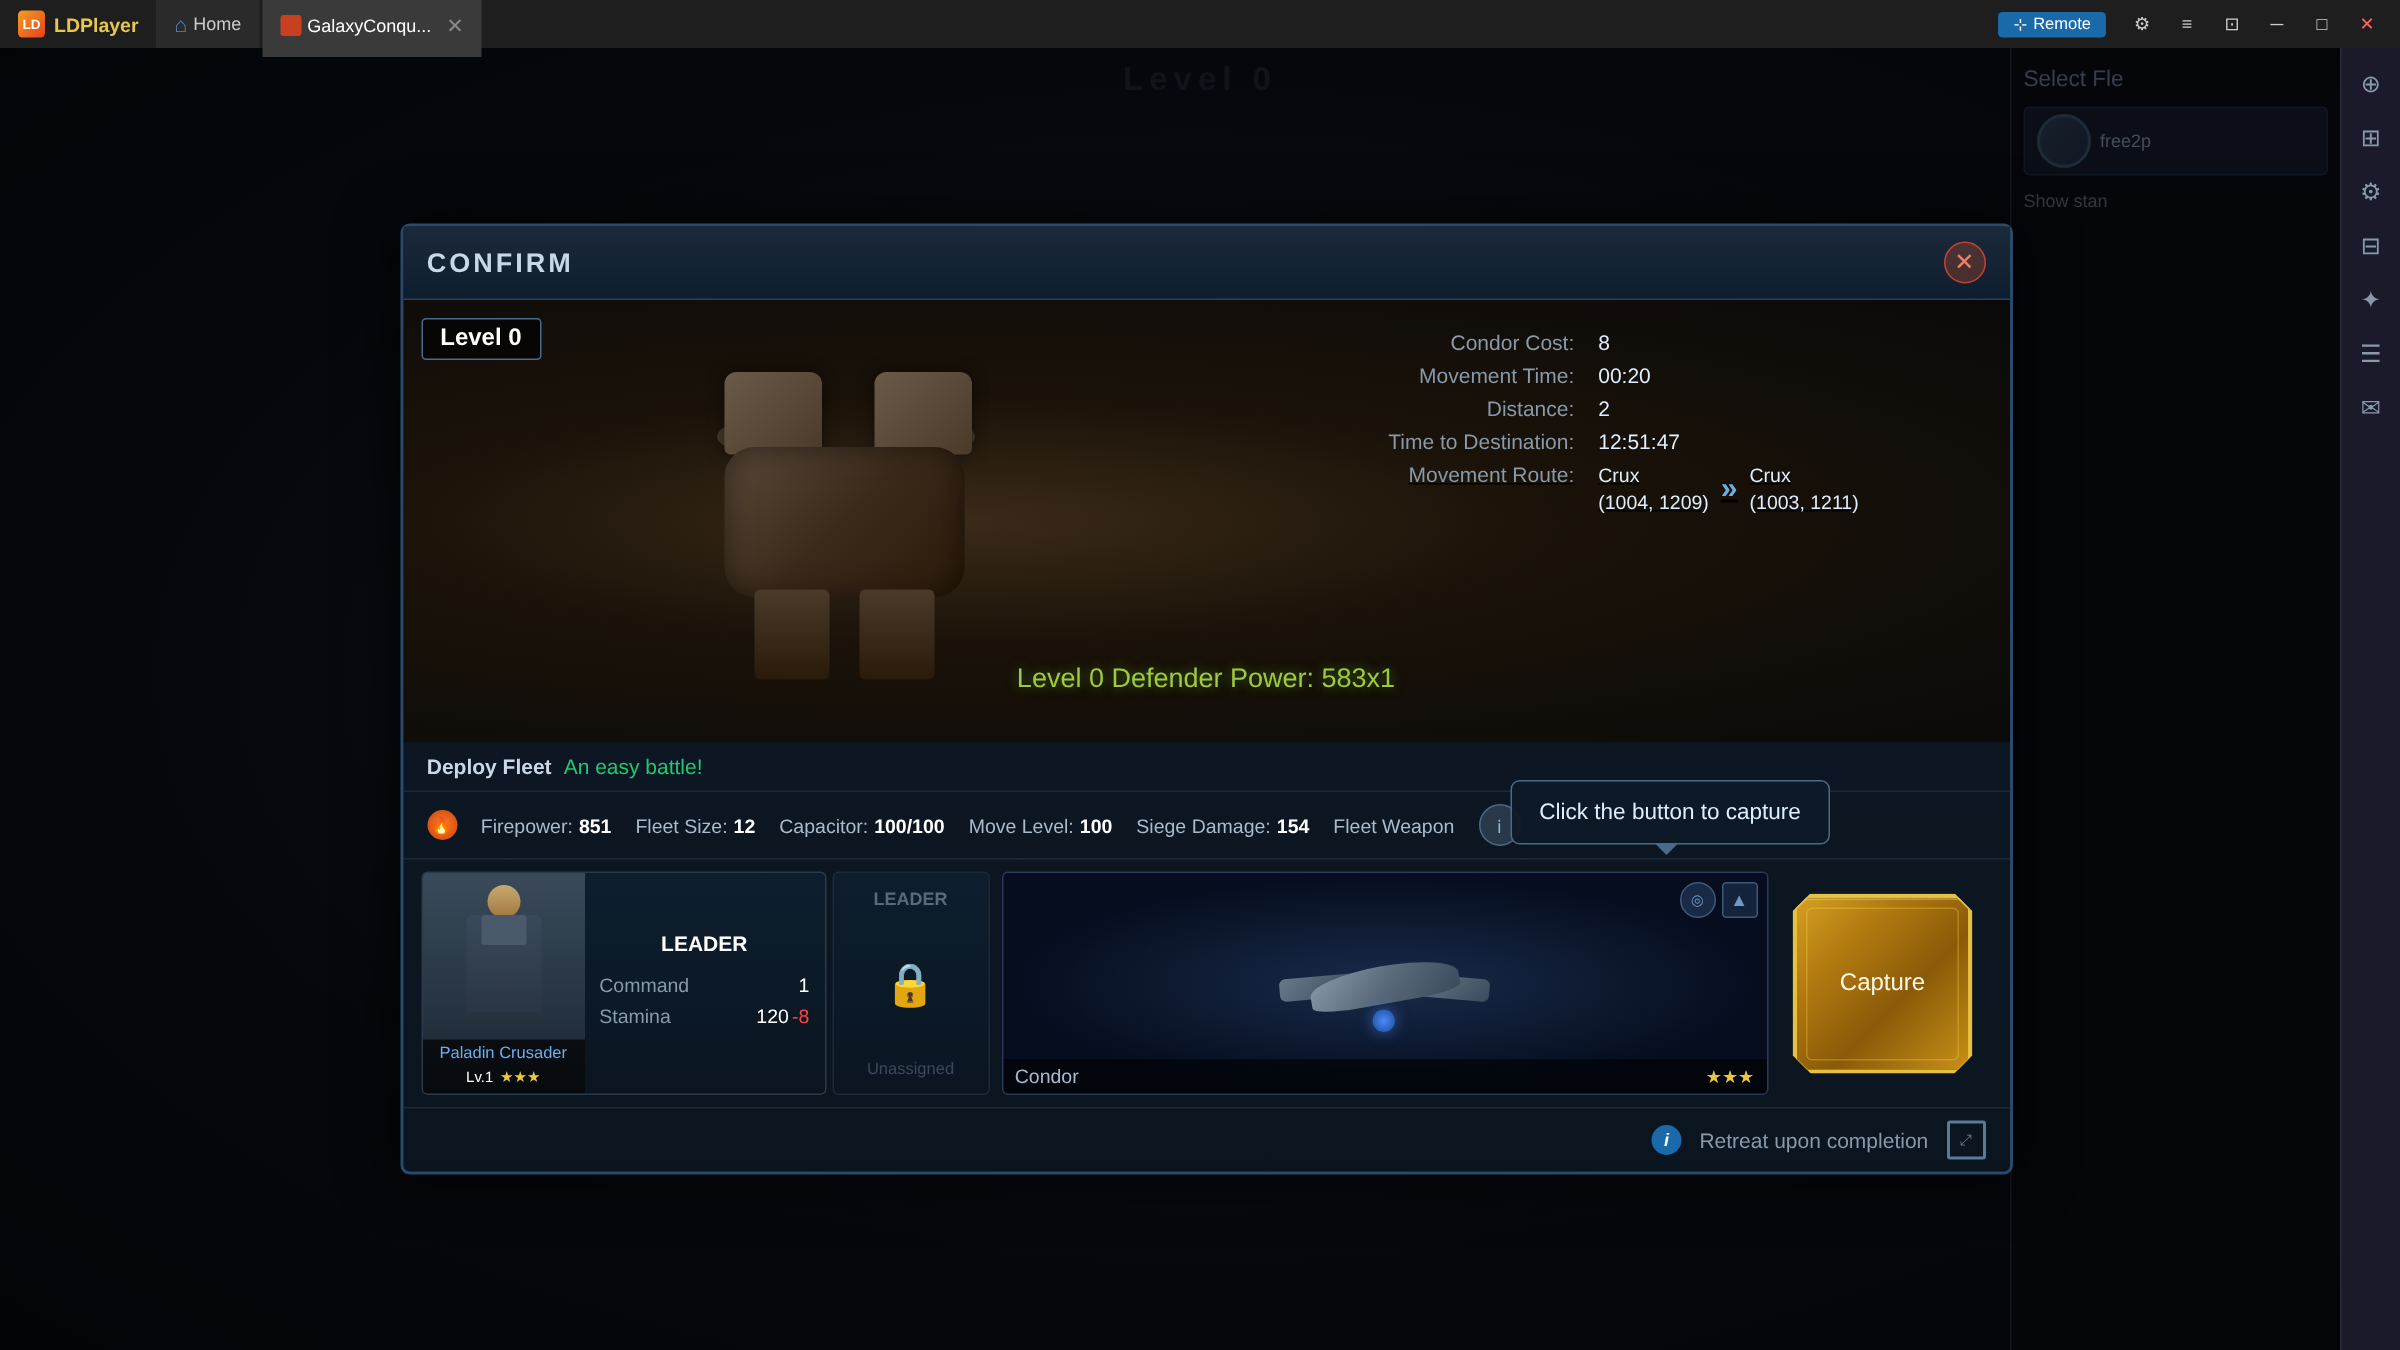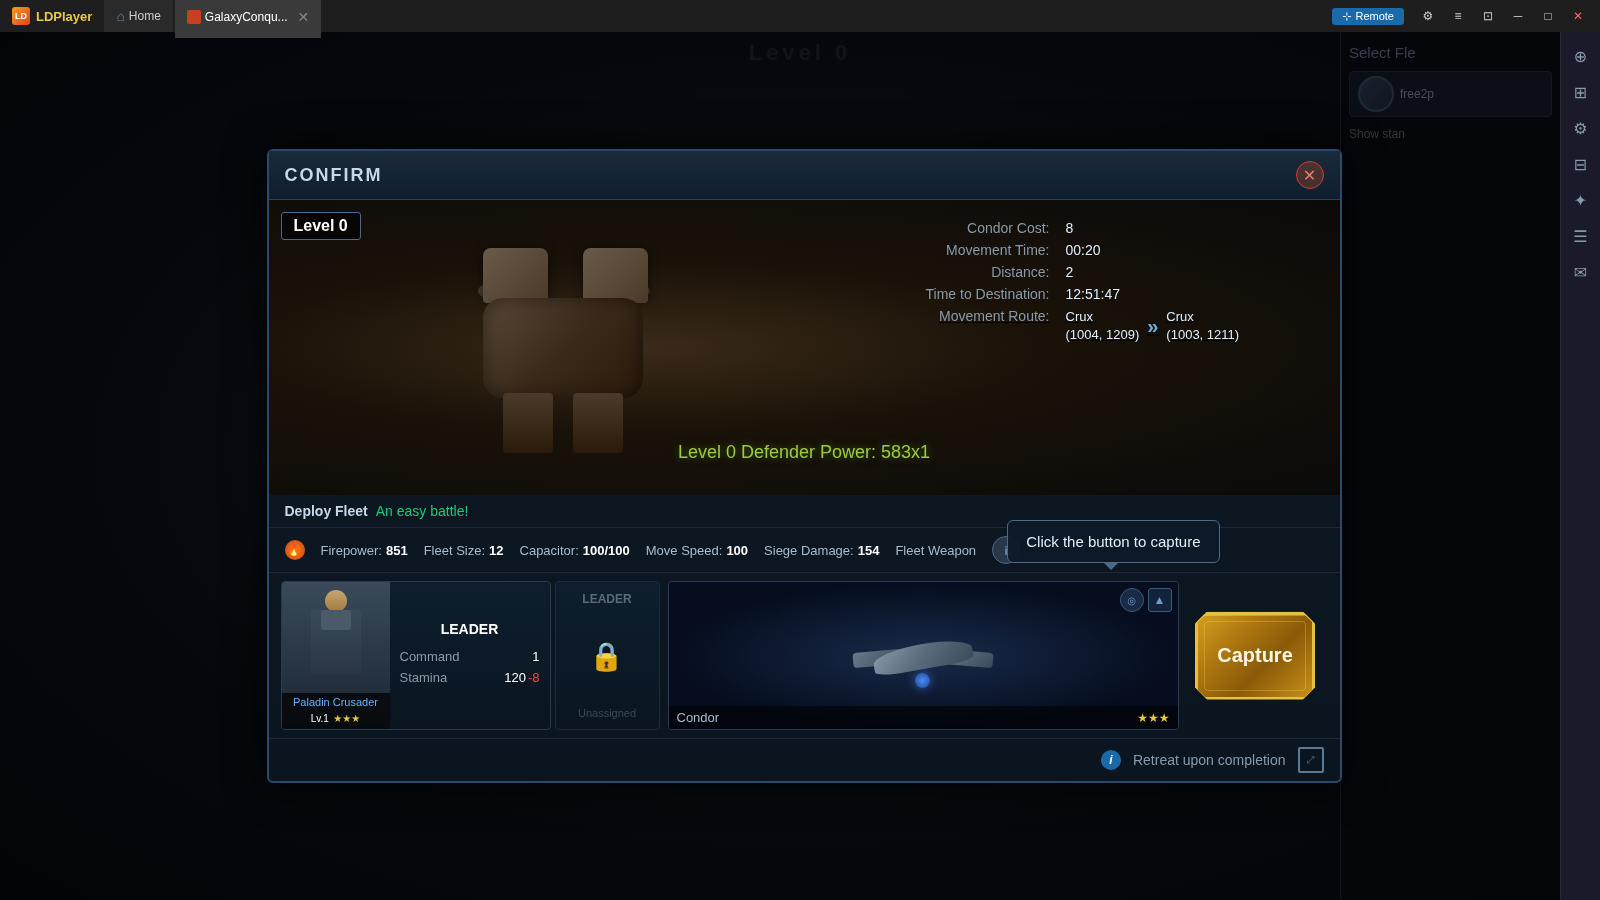--- a/index.html
+++ b/index.html
@@ -662,28 +662,28 @@
 
     
     .capture-btn-area {
       width: 145px;
       display: flex;
       align-items: center;
       justify-content: center;
       padding: 0 6px;
     }
     .capture-btn {
-      width: 120px; height: 88px;
+      width: 120px; height: 120px;
       background: linear-gradient(135deg, #d4a020 0%, #b07810 30%, #8a5a08 60%, #c89018 100%);
       border: 3px solid #e8c040;
       border-radius: 8px;
       display: flex; align-items: center; justify-content: center;
       color: #fff8e0;
-      font-size: 20px;
-      font-weight: bold;
+      font-size: 16px;
+      font-weight: normal;
       cursor: pointer;
       position: relative;
       box-shadow: 0 0 20px rgba(200,160,20,0.4), inset 0 1px 0 rgba(255,255,200,0.3);
       clip-path: polygon(12px 0%, calc(100% - 12px) 0%, 100% 12px, 100% calc(100% - 12px), calc(100% - 12px) 100%, 12px 100%, 0% calc(100% - 12px), 0% 12px);
     }
     .capture-btn::before {
       content: '';
       position: absolute;
       top: 6px; left: 6px; right: 6px; bottom: 6px;
       border: 1px solid rgba(255,220,80,0.3);
@@ -912,21 +912,21 @@
       </div>
       <div class="stat-item">
         <span>Fleet Size:</span>
         <strong>12</strong>
       </div>
       <div class="stat-item">
         <span>Capacitor:</span>
         <strong>100/100</strong>
       </div>
       <div class="stat-item">
-        <span>Move Speed:</span>
+        <span>Move Level:</span>
         <strong>100</strong>
       </div>
       <div class="stat-item">
         <span>Siege Damage:</span>
         <strong>154</strong>
       </div>
       <div class="stat-item">
         <span>Fleet Weapon</span>
       </div>
       <div class="weapon-btn">ℹ</div>

